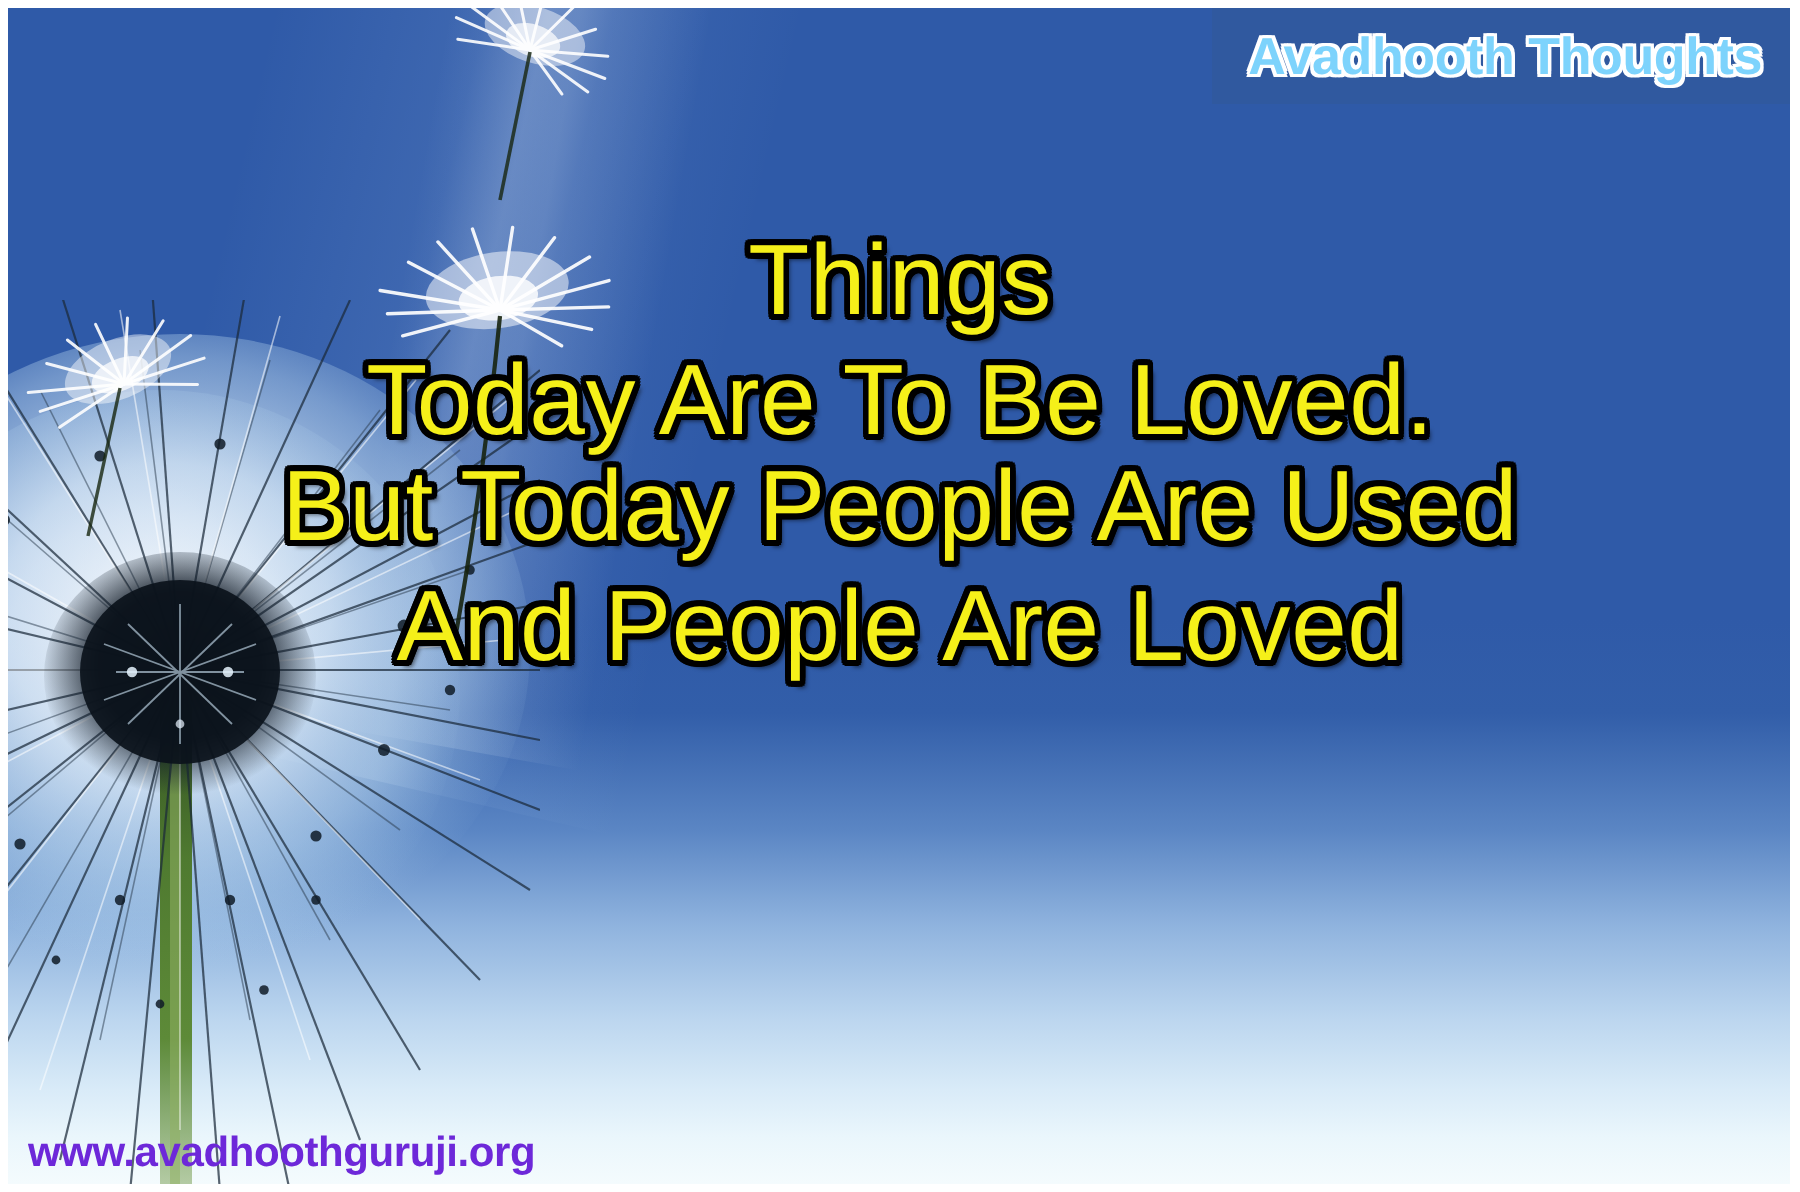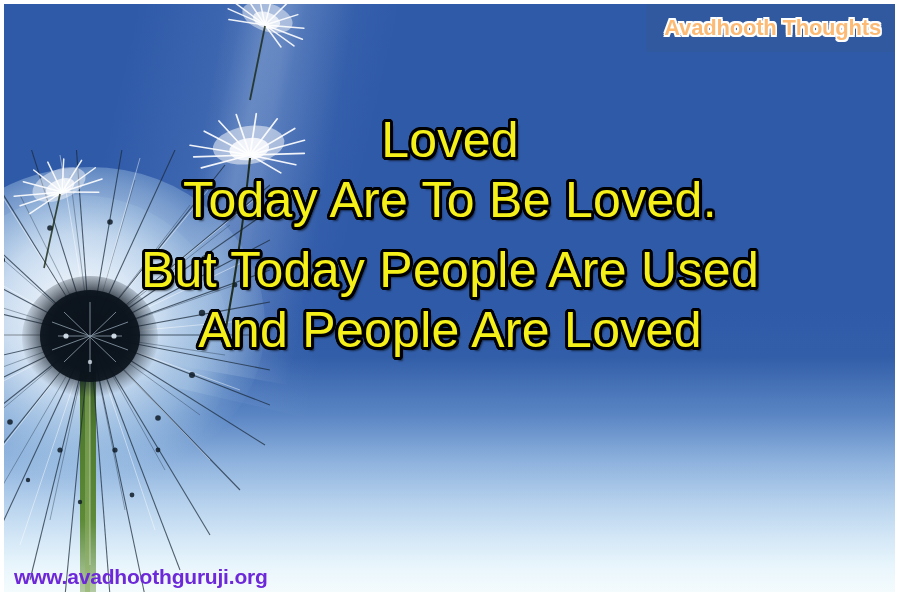--- a/index.html
+++ b/index.html
@@ -116,23 +116,23 @@
     top: 4px;
     height: 48px;
     padding: 0 14px 0 18px;
     background: #30599f;
     display: flex;
     align-items: center;
     z-index: 30;
   }
   .header-title {
     font-family: "Liberation Sans", sans-serif;
-    font-size: 22px;
+    font-size: 26px;
     font-weight: bold;
-    color: #fdba74;
+    color: #7dd3fc;
     letter-spacing: -0.2px;
     white-space: nowrap;
     text-shadow:
       -1.6px -1.6px 0 #ffffff,
        1.6px -1.6px 0 #ffffff,
       -1.6px  1.6px 0 #ffffff,
        1.6px  1.6px 0 #ffffff,
       -1.6px  0    0 #ffffff,
        1.6px  0    0 #ffffff,
        0   -1.6px 0 #ffffff,
@@ -165,21 +165,21 @@
        0 -2.8px 0 #000,  0 2.8px 0 #000,
       -1.4px -2.8px 0 #000, 1.4px -2.8px 0 #000,
       -2.8px -1.4px 0 #000, 2.8px -1.4px 0 #000,
       -1.4px  2.8px 0 #000, 1.4px 2.8px 0 #000,
       -2.8px  1.4px 0 #000, 2.8px 1.4px 0 #000,
        3px 3.5px 2px rgba(0,0,0,0.55);
   }
   .quote-line.l0 { font-size: 50px; padding-top: 2px; }
   .quote-line.l1 { font-size: 50px; margin-top: 6px; }
   .quote-line.l2 { font-size: 50px; margin-top: 6px; }
-  .quote-line.l3 { font-size: 50px; margin-top: 17px; }
+  .quote-line.l3 { font-size: 50px; margin-top: 0; }
   .quote-line.l4 { font-size: 50px; margin-top: 6px; }
 
   
   .footer-url {
     position: absolute;
     left: 14px;
     bottom: 7px;
     font-family: "Liberation Sans", sans-serif;
     font-size: 21px;
     font-weight: bold;
@@ -412,21 +412,21 @@
       </g>
       <path d="M60 64 L44 138" stroke="#16250f" stroke-width="1.7" fill="none" opacity="0.8"></path>
     </svg>
   </div>
 
   <div class="header-badge">
     <span class="header-title">Avadhooth Thoughts</span>
   </div>
 
   <div class="quote">
-    <span class="quote-line l0">Loved</span>
+    <span class="quote-line l0">Things</span>
     <span class="quote-line l2">Today Are To Be Loved.</span>
     <span class="quote-line l3">But Today People Are Used</span>
     <span class="quote-line l4">And People Are Loved</span>
   </div>
 
   <div class="footer-url">www.avadhoothguruji.org</div>
 
   <div class="frame"></div>
 
 </div>

